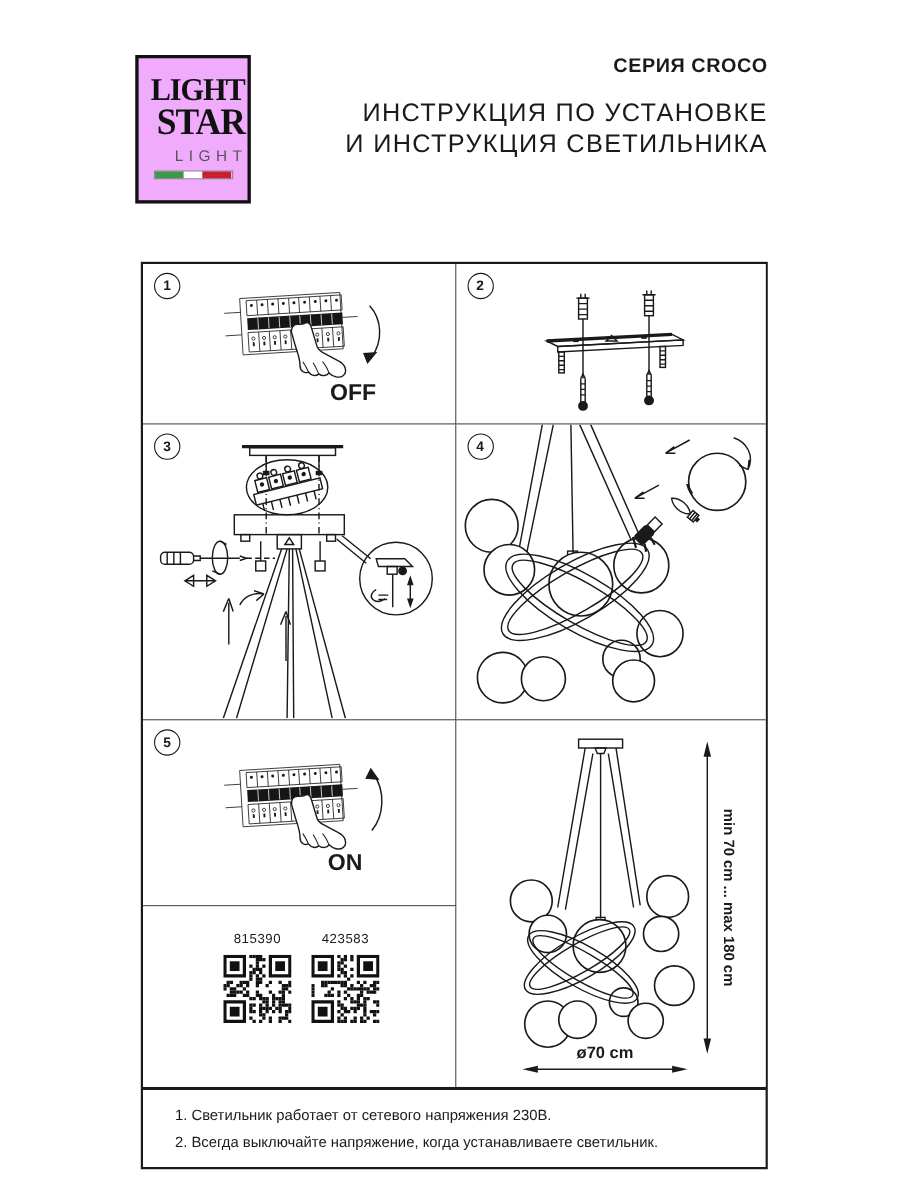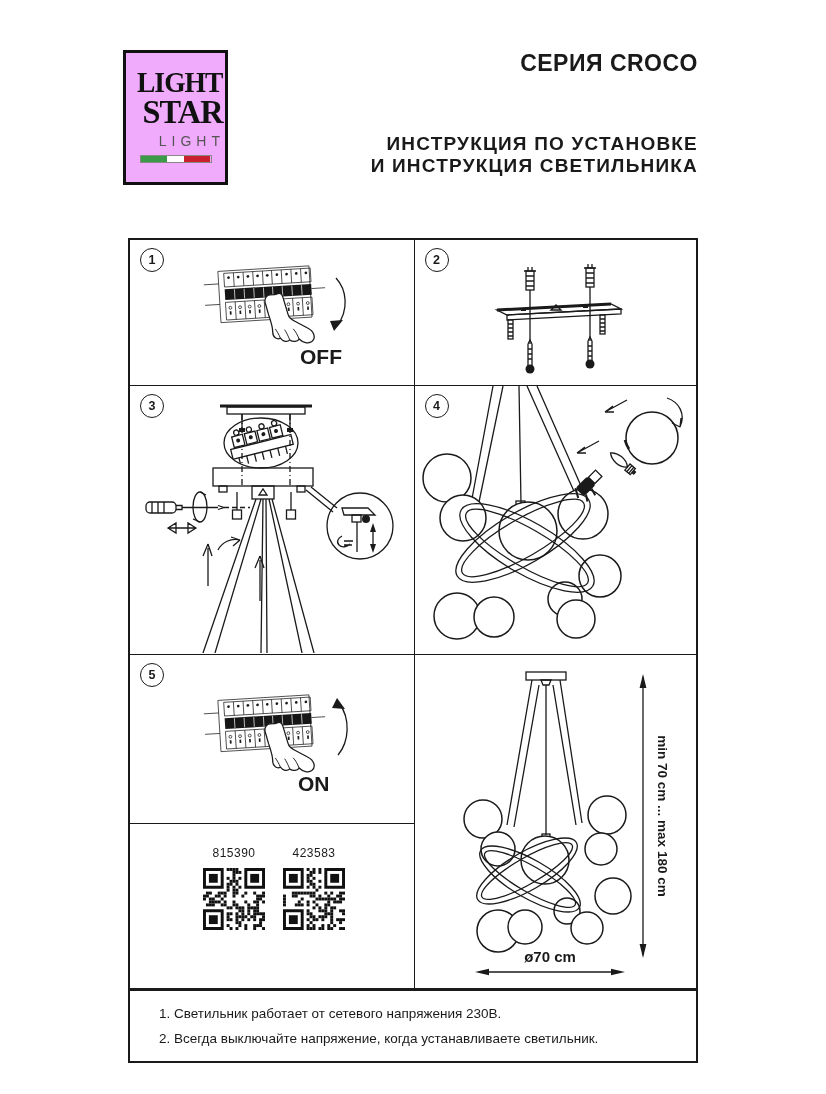--- a/index.html
+++ b/index.html
@@ -13,22 +13,22 @@
   .logo-star{font-family:"Liberation Serif",serif;font-weight:bold;font-size:34px;
              line-height:.92;letter-spacing:-1px;transform:scaleX(.95);color:#111;}
   .logo-group{font-size:14px;letter-spacing:5px;color:#555;margin-top:6px;text-indent:5px;}
   .logo-flag{width:72px;height:8px;margin:6px auto 0;display:flex;border:1px solid #888;box-sizing:border-box;}
   .logo-flag span{height:100%;}
   .flag-green{width:38%;background:#3a9a47;}
   .flag-white{width:24%;background:#fff;}
   .flag-red{width:38%;background:#c8202f;}
   
   .header{position:absolute;right:128px;top:48px;text-align:right;}
-  .hdr-line{font-weight:bold;font-size:23px;line-height:1.33;letter-spacing:.5px;}
-  .hdr-title{margin-top:54px;font-weight:bold;font-size:19px;line-height:1.2;letter-spacing:1.2px;}
+  .hdr-line{font-weight:bold;font-size:18px;line-height:1.33;letter-spacing:.5px;}
+  .hdr-title{margin-top:17px;font-weight:normal;font-size:23px;line-height:1.2;letter-spacing:1.2px;}
   
   .grid{position:absolute;left:128px;top:238px;width:570px;height:752px;
         border:2px solid #1a1a1a;box-sizing:border-box;background:#fff;}
   .panel{position:absolute;box-sizing:border-box;background:#fff;}
   .b-r{border-right:1.5px solid #1a1a1a;}
   .b-b{border-bottom:1.5px solid #1a1a1a;}
   .p1{left:0;top:0;width:284.5px;height:146px;}
   .p2{left:284.5px;top:0;width:281.5px;height:146px;}
   .p3{left:0;top:146px;width:284.5px;height:269px;}
   .p4{left:284.5px;top:146px;width:281.5px;height:269px;}

